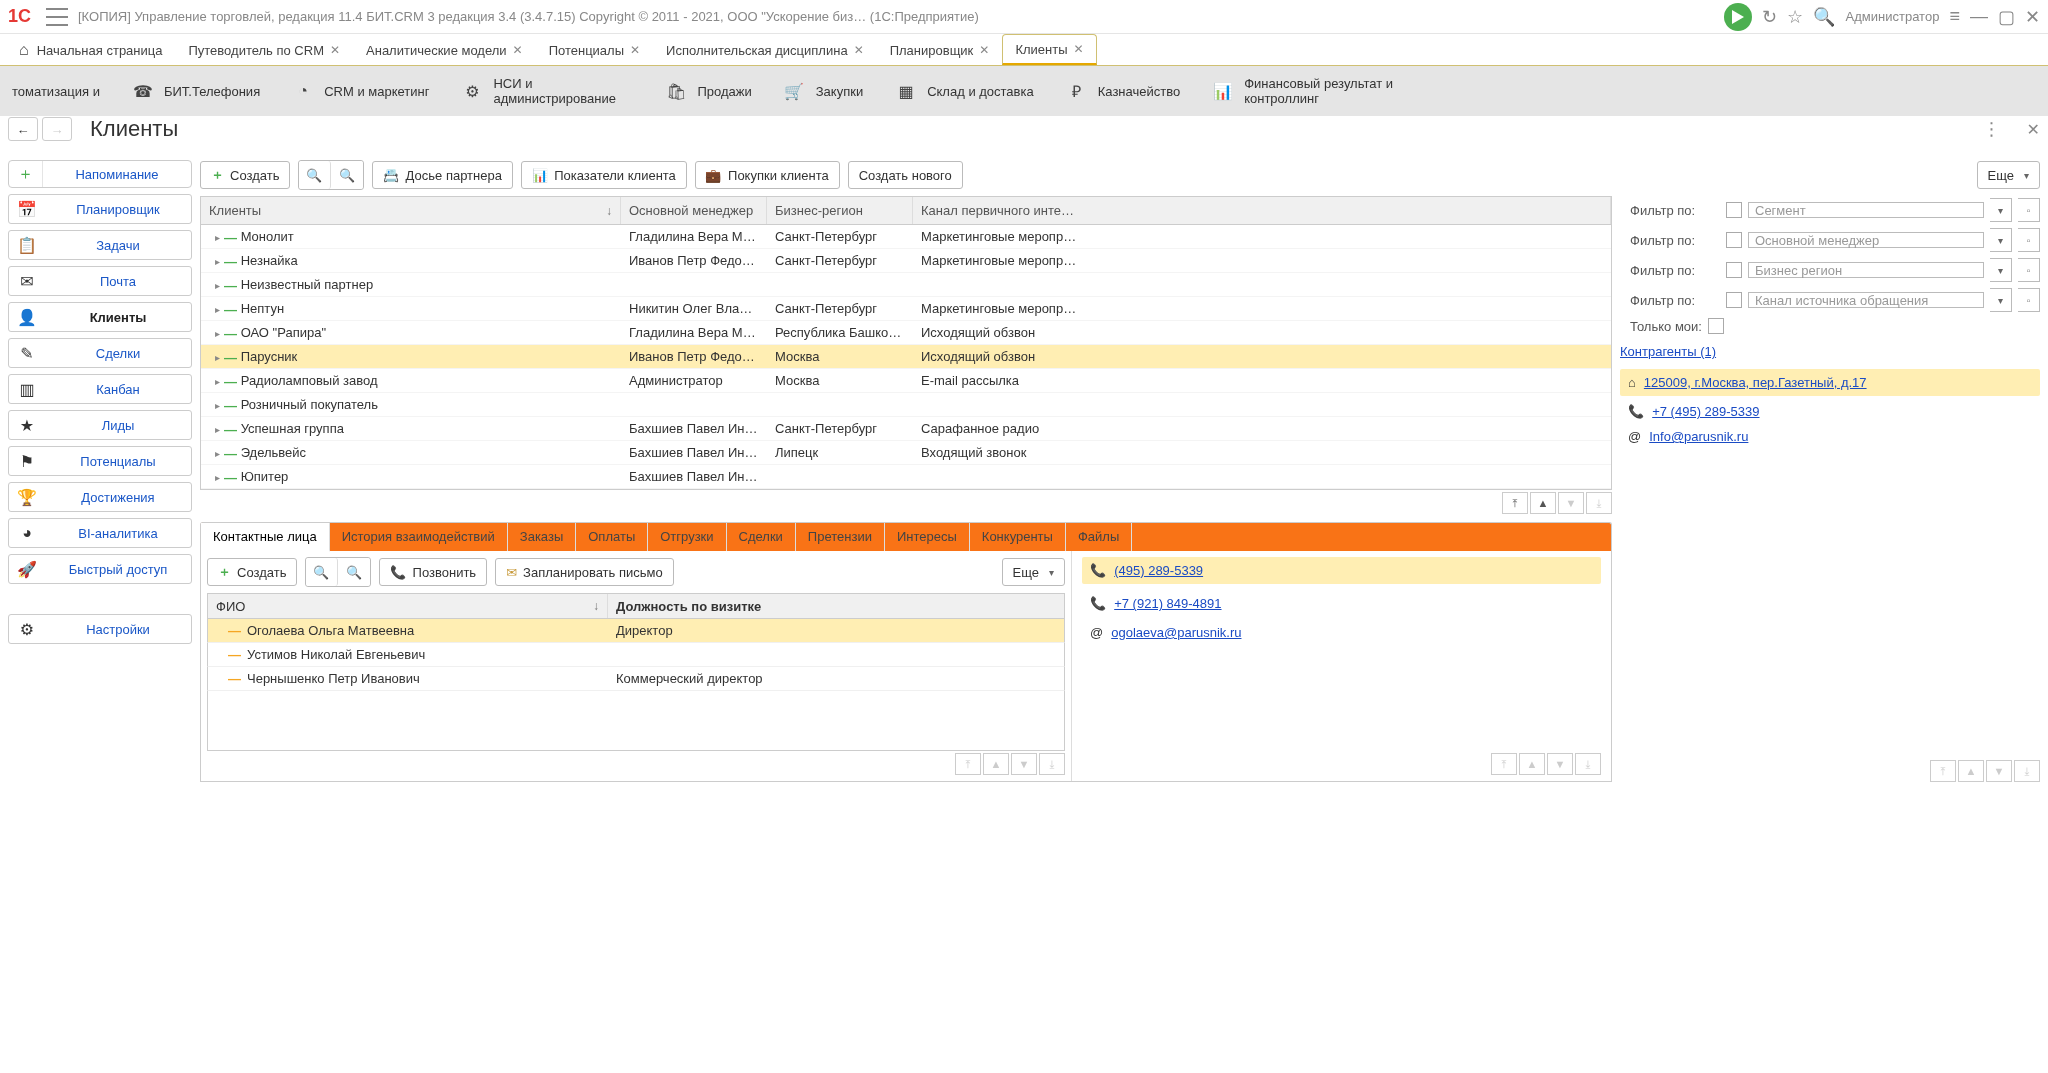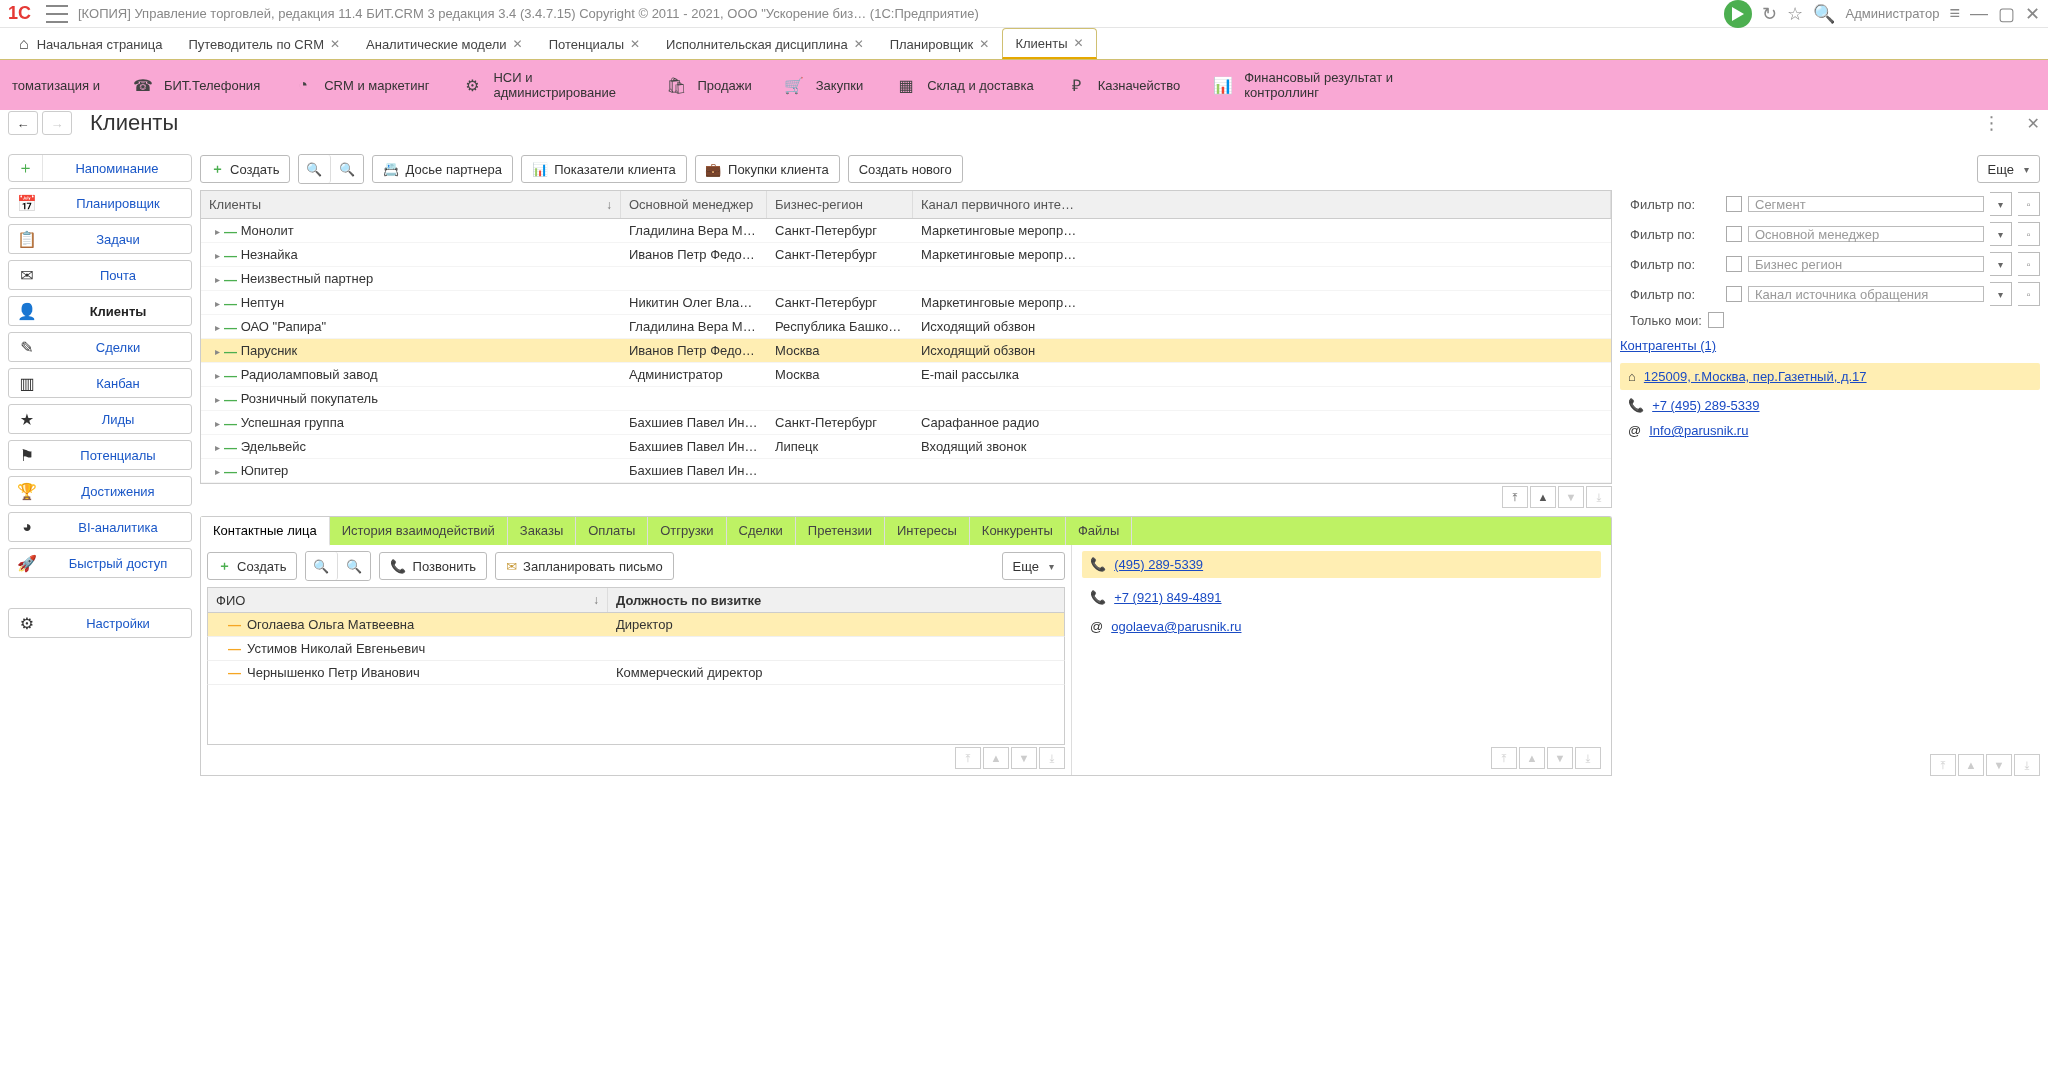--- a/index.html
+++ b/index.html
@@ -1,37 +1,37 @@
 <!DOCTYPE html>
 <html><head>
 <meta charset="utf-8">
 <style>
 * { box-sizing: border-box; font-family: Arial, sans-serif; }
 body { margin: 0; font-size: 13px; color: #333; background: #fff; }
 
 
-.topbar { height: 28px; background: #fff; border-bottom: 1px solid #e5e5e5; display: flex; align-items: center; padding: 0 8px; gap: 10px; }
+.topbar { height: 34px; background: #fff; border-bottom: 1px solid #e5e5e5; display: flex; align-items: center; padding: 0 8px; gap: 10px; }
 .logo-1c { color: #e53935; font-weight: bold; font-size: 18px; width: 28px; }
 .burger { width: 22px; height: 18px; display: flex; flex-direction: column; justify-content: space-between; cursor: pointer; }
 .burger span { height: 2px; background: #888; }
 .topbar-title { flex: 1; color: #888; font-size: 13px; overflow: hidden; white-space: nowrap; text-overflow: ellipsis; }
 .topbar-right { display: flex; align-items: center; gap: 10px; color: #888; }
 .run-circle { width: 28px; height: 28px; border-radius: 50%; background: #4caf50; display: flex; align-items: center; justify-content: center; color: #fff; }
 .topbar-icon { cursor: pointer; font-size: 18px; color: #888; }
 
 
 .tabbar { height: 32px; background: #fff; border-bottom: 1px solid #d0c072; display: flex; align-items: stretch; padding-left: 6px; }
 .tab { display: flex; align-items: center; padding: 0 12px; border: 1px solid transparent; border-bottom: none; cursor: pointer; color: #444; gap: 6px; }
 .tab.home { gap: 8px; }
 .tab .close { color: #888; font-size: 12px; }
 .tab.active { border: 1px solid #d0c072; border-bottom: 2px solid #e5a800; border-radius: 4px 4px 0 0; background: #fff; }
 .home-icon { font-size: 16px; }
 
 
-.sectionbar { background: #f9a8d4; display: flex; align-items: center; padding: 10px 12px; gap: 32px; flex-wrap: nowrap; overflow: hidden; }
+.sectionbar { background: #e5e5e5; display: flex; align-items: center; padding: 10px 12px; gap: 32px; flex-wrap: nowrap; overflow: hidden; }
 .secitem { display: flex; align-items: center; gap: 10px; color: #333; cursor: pointer; white-space: nowrap; }
 .secitem .ic { width: 22px; height: 22px; display: flex; align-items: center; justify-content: center; font-size: 16px; color: #444; }
 
 
 .body { display: flex; }
 .leftcol { width: 200px; padding: 10px 8px; display: flex; flex-direction: column; gap: 6px; }
 .maincol { flex: 1; display: flex; flex-direction: column; padding: 10px 8px 8px 0; }
 
 
 .pageheader { display: flex; align-items: center; gap: 18px; padding: 0 0 8px 0; }
@@ -90,21 +90,21 @@
 .filterrow { display: flex; align-items: center; gap: 6px; margin-left: 10px; }
 .filterrow .lbl { width: 90px; color: #555; }
 .chk { width: 16px; height: 16px; border: 1px solid #aaa; }
 .filterinput { flex: 1; height: 16px; border: 1px solid #bbb; padding: 0 6px; color: #999; display: flex; align-items: center; }
 .ddbtn { width: 22px; height: 24px; border: 1px solid #bbb; border-left: none; display: flex; align-items: center; justify-content: center; font-size: 10px; color: #666; cursor: pointer; }
 .link { color: #1a4bc4; text-decoration: underline; cursor: pointer; }
 .infobox { background: #ffeeb3; border-radius: 2px; padding: 6px 8px; display: flex; align-items: center; gap: 8px; }
 .inforow { display: flex; align-items: center; gap: 8px; padding: 2px 8px; }
 
 
-.btmtabs { display: flex; border: 1px solid #ccc; border-bottom: none; border-radius: 3px 3px 0 0; margin-top: 8px; background: #bef264; }
+.btmtabs { display: flex; border: 1px solid #ccc; border-bottom: none; border-radius: 3px 3px 0 0; margin-top: 8px; background: #f97316; }
 .btab { padding: 6px 12px; border-right: 1px solid #ddd; cursor: pointer; color: #444; }
 .btab.active { background: #fff; border-bottom: 2px solid #fff; margin-bottom: -1px; color: #000; }
 
 .btmpanel { border: 1px solid #ccc; border-top: none; display: flex; }
 .btmleft { flex: 1; padding: 6px; display: flex; flex-direction: column; }
 .btmright { width: 540px; border-left: 1px solid #ddd; padding: 6px 10px; display: flex; flex-direction: column; gap: 10px; }
 
 .contacts-head { display: flex; background: #f0f0f0; border: 1px solid #ccc; height: 26px; align-items: center; }
 .contacts-head .h1 { width: 400px; padding: 0 8px; border-right: 1px solid #ddd; display: flex; align-items: center; height: 100%; }
 .contacts-head .h2 { flex: 1; padding: 0 8px; font-weight: bold; }

